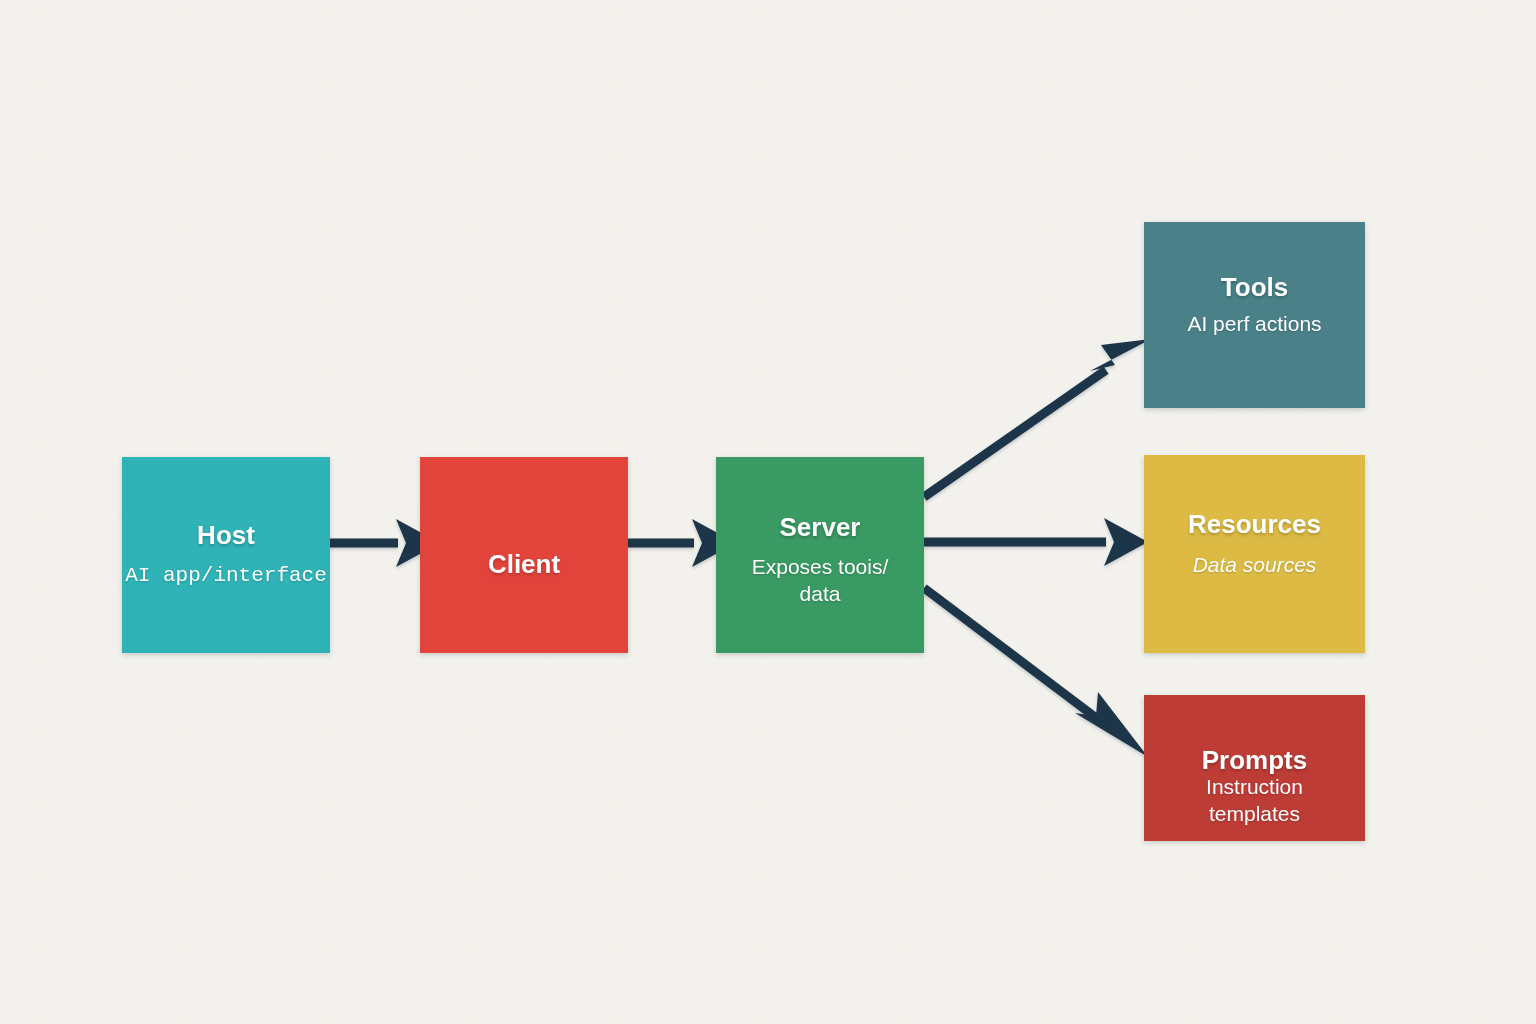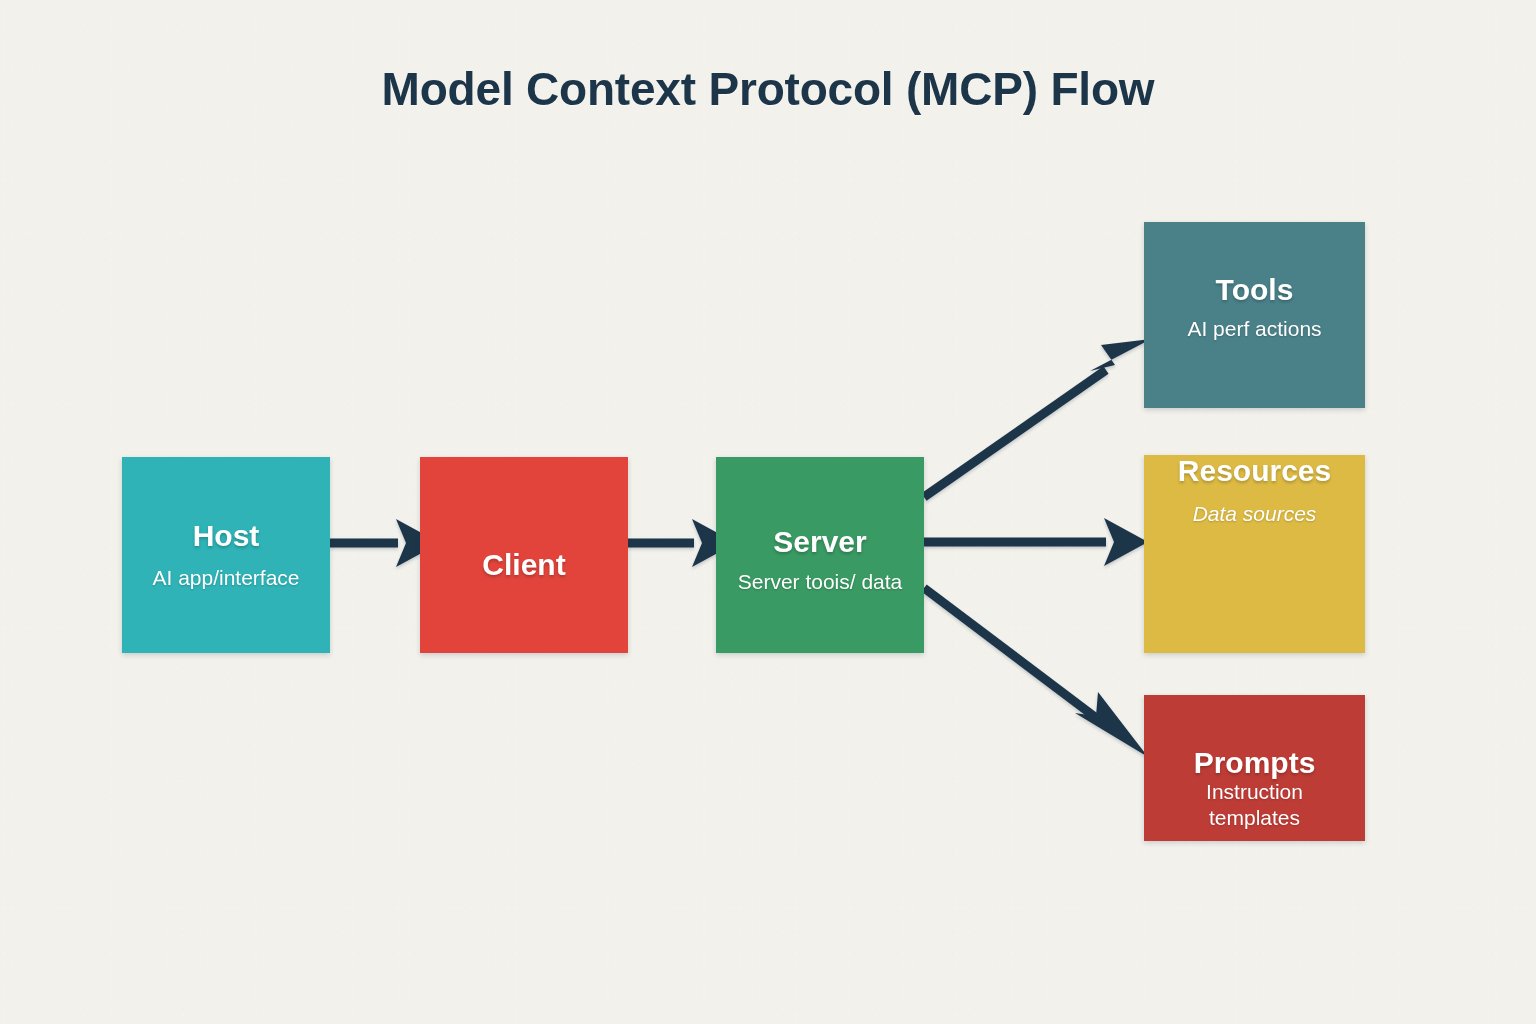--- a/index.html
+++ b/index.html
@@ -45,21 +45,21 @@
   }
   .node {
     position: absolute;
     box-sizing: border-box;
     display: flex;
     flex-direction: column;
     align-items: center;
     box-shadow: 0 2px 5px rgba(30,40,50,0.18);
   }
   .node .n-title {
-    font-size: 30px;
+    font-size: 26px;
     font-weight: bold;
     color: #ffffff;
     line-height: 1.05;
     text-align: right;
     text-shadow: 0 2px 3px rgba(0,0,0,0.22);
     white-space: nowrap;
   }
   .node .n-sub {
     font-size: 21px;
     font-weight: normal;
@@ -77,21 +77,20 @@
     pointer-events: none;
   }
 </style>
 </head>
 <body>
 
 <div id="canvas">
 
   <div id="grain"></div>
 
-  <div id="title">Model Context Protocol (MCP) Flow</div>
 
   <svg id="arrow-layer" viewBox="0 0 1536 1024" xmlns="http://www.w3.org/2000/svg">
     <defs>
       <filter id="softshadow" x="-30%" y="-30%" width="160%" height="160%">
         <feDropShadow dx="0" dy="2" stdDeviation="1.6" flood-color="#1d3549" flood-opacity="0.22"></feDropShadow>
       </filter>
     </defs>
 
     <g filter="url(#softshadow)">
       <line x1="330" y1="543" x2="398" y2="543" stroke="#1d3549" stroke-width="9"></line>
@@ -114,38 +113,38 @@
     </g>
 
     <g filter="url(#softshadow)">
       <line x1="924" y1="588" x2="1103" y2="723" stroke="#1d3549" stroke-width="9"></line>
       <polygon points="1148,757 1098,692 1096,716 1075,713" fill="#1d3549"></polygon>
     </g>
   </svg>
 
   <div class="node" style="left:122px; top:457px; width:208px; height:196px; background:#2fb3b6; justify-content:center; padding-top:2px;">
     <div class="n-title">Host</div>
-    <div class="n-sub" style="margin-top:14px; width:204px;">AI app/interface</div>
+    <div class="n-sub" style="margin-top:14px; width:204px;font-family:Liberation Mono, monospace;">AI app/interface</div>
   </div>
 
   <div class="node" style="left:420px; top:457px; width:208px; height:196px; background:#e2443c; justify-content:center; padding-top:20px;">
     <div class="n-title">Client</div>
   </div>
 
   <div class="node" style="left:716px; top:457px; width:208px; height:196px; background:#3a9a63; justify-content:center; padding-top:12px;">
     <div class="n-title">Server</div>
-    <div class="n-sub" style="margin-top:12px; width:180px;">Server toois/ data</div>
+    <div class="n-sub" style="margin-top:12px; width:180px;">Exposes toois/ data</div>
   </div>
 
   <div class="node" style="left:1144px; top:222px; width:221px; height:186px; background:#4a8189; justify-content:flex-start; padding-top:52px;">
     <div class="n-title">Tools</div>
     <div class="n-sub" style="margin-top:10px; width:214px;">AI perf actions</div>
   </div>
 
-  <div class="node" style="left:1144px; top:455px; width:221px; height:198px; background:#dcba43; justify-content:flex-start; ">
+  <div class="node" style="left:1144px; top:455px; width:221px; height:198px; background:#dcba43; justify-content:flex-start; padding-top:56px;">
     <div class="n-title">Resources</div>
     <div class="n-sub" style="margin-top:14px; width:214px;font-style:italic;">Data sources</div>
   </div>
 
   <div class="node" style="left:1144px; top:695px; width:221px; height:146px; background:#be3c36; justify-content:flex-start; padding-top:52px;">
     <div class="n-title">Prompts</div>
     <div class="n-sub" style="width:160px;">Instruction templates</div>
   </div>
 
 </div>

